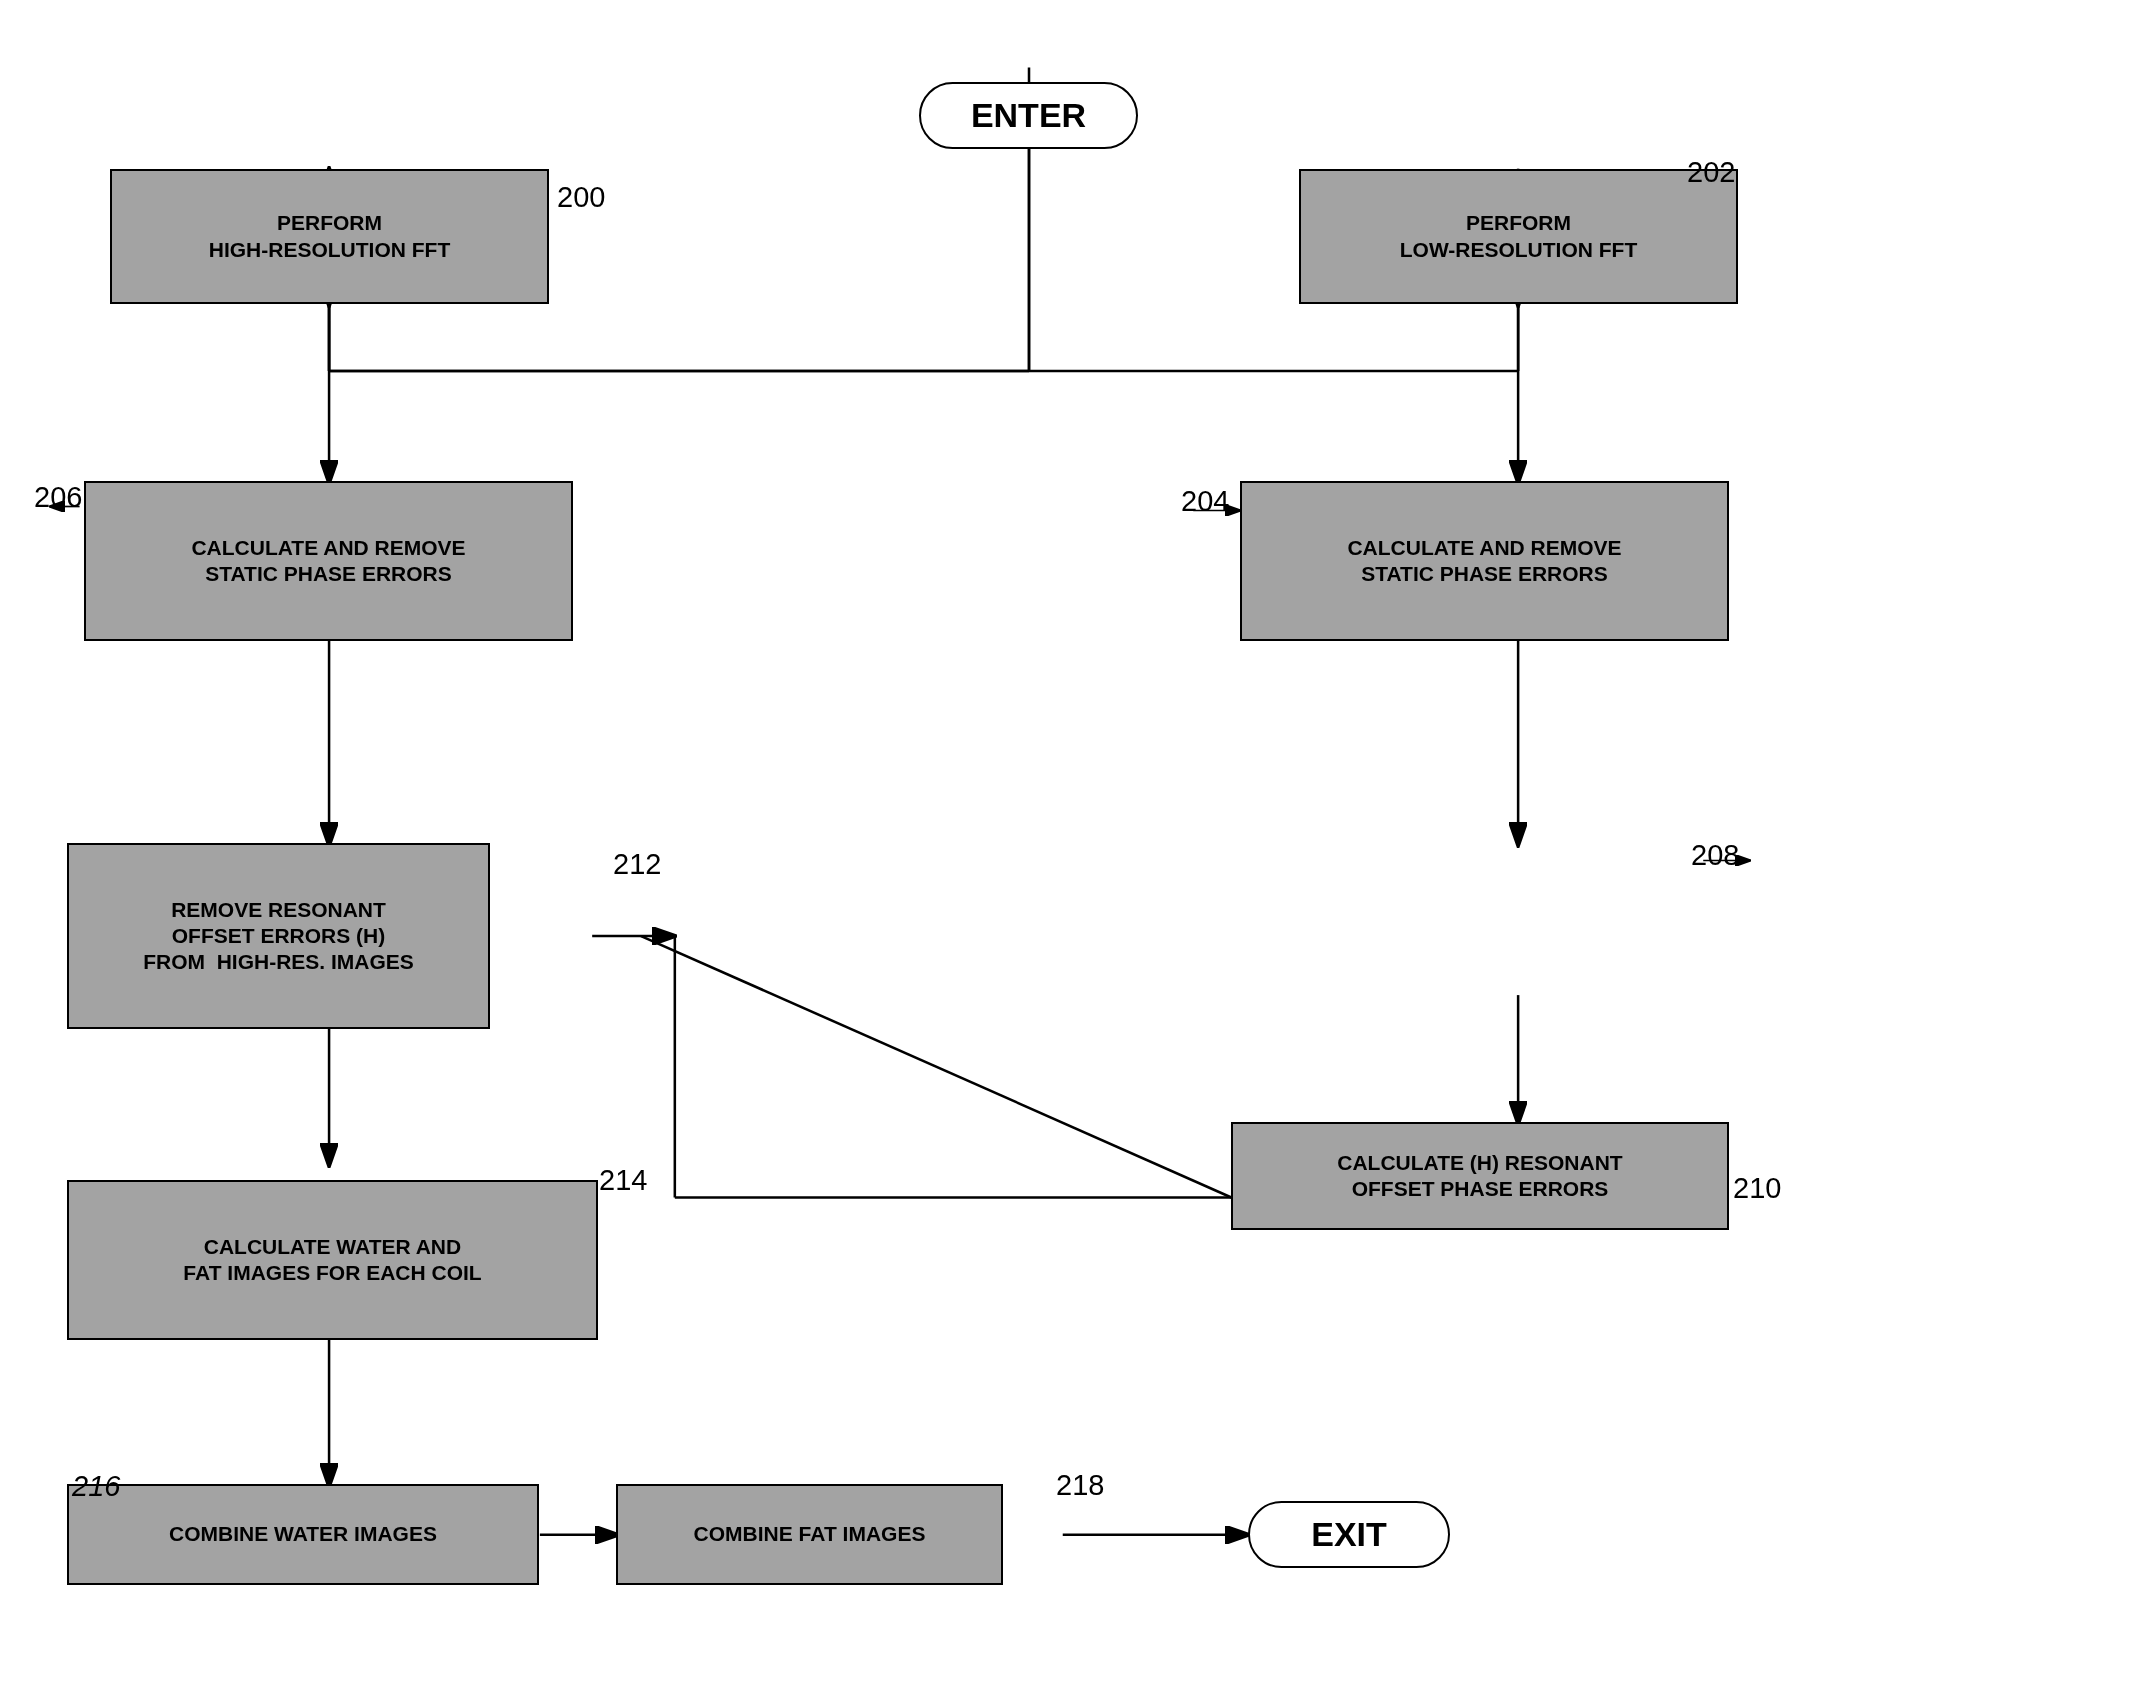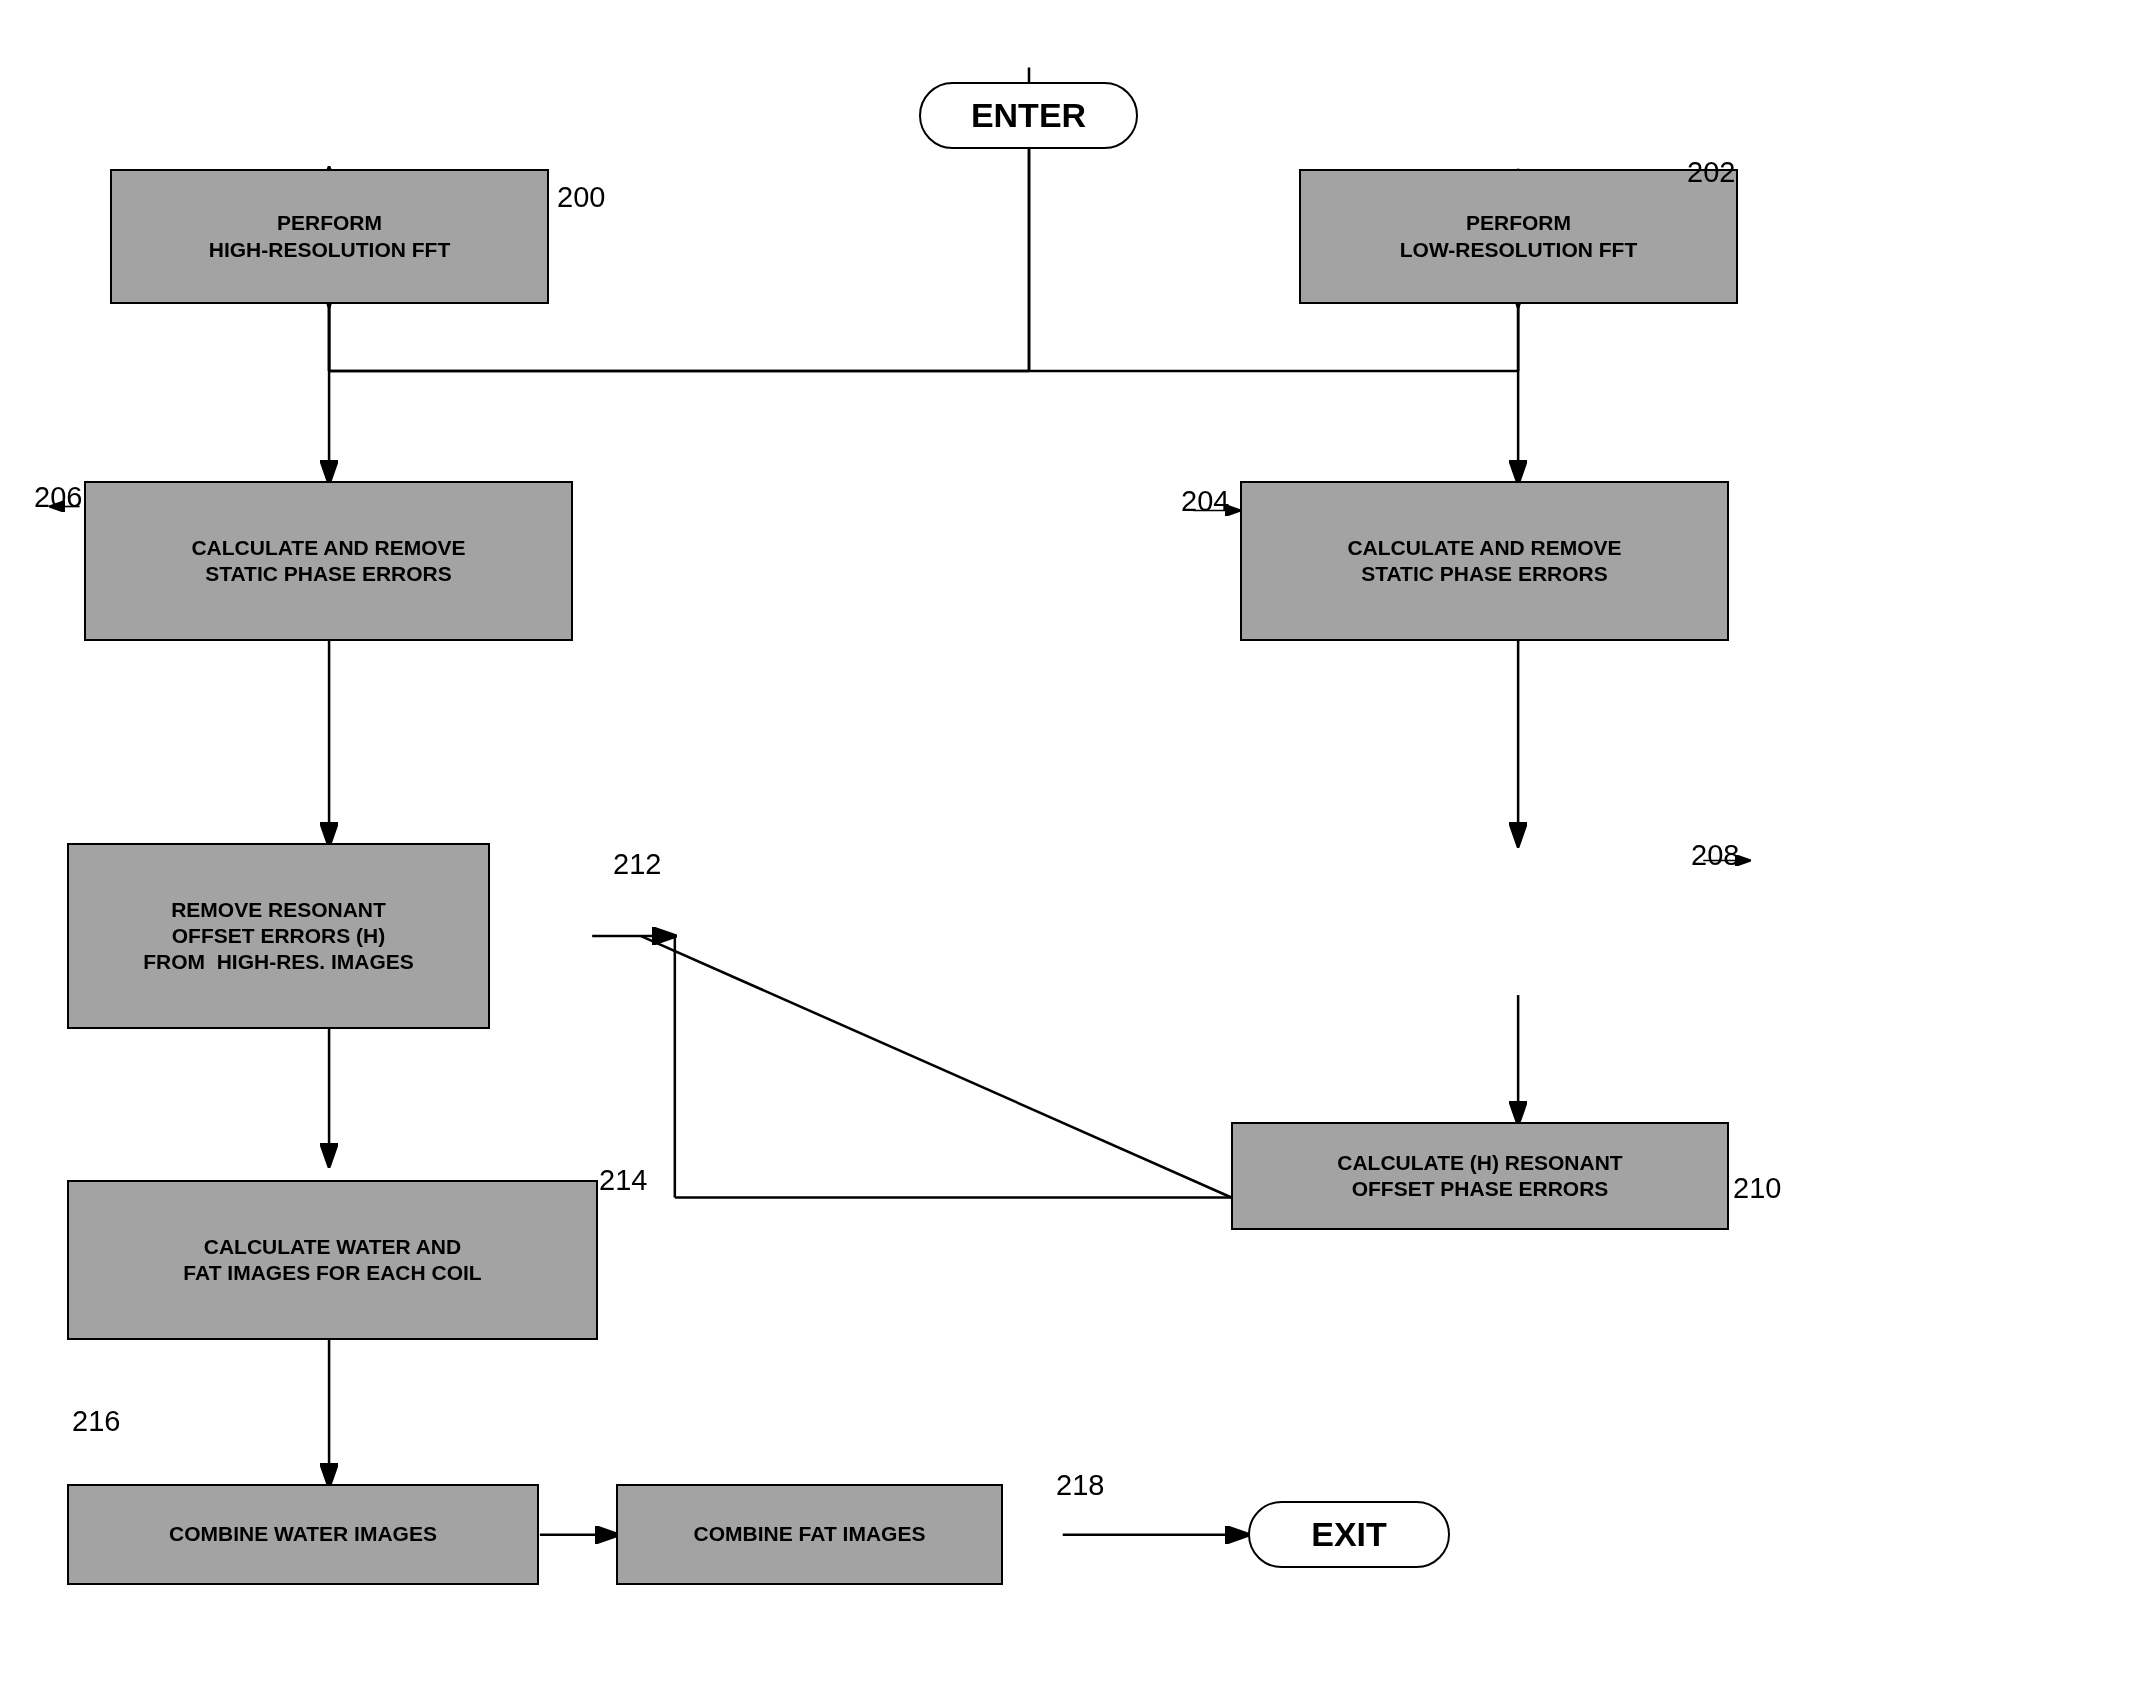--- a/index.html
+++ b/index.html
@@ -186,21 +186,21 @@
   <span class="label" style="left:1733px; top:1172px;text-align:center;">210</span>
 
   <div class="box" style="left:67px; top:1164px; width:531px; height:160px;margin-top:16px;">
     <span>CALCULATE WATER AND<br>FAT IMAGES FOR EACH COIL</span>
   </div>
   <span class="label" style="left:599px; top:1164px;">214</span>
 
   <div class="box" style="left:67px; top:1484px; width:472px; height:101px;">
     <span>COMBINE WATER IMAGES</span>
   </div>
-  <span class="label" style="left:72px; top:1405px;">216</span>
+  <span class="label" style="left:72px; top:1470px;font-style:italic;">216</span>
 
   <div class="box" style="left:616px; top:1484px; width:387px; height:101px;">
     <span>COMBINE FAT IMAGES</span>
   </div>
   <span class="label" style="left:1056px; top:1469px;">218</span>
 
   <div class="rounded-box" style="left:1248px; top:1501px; width:202px; height:67px; font-size:34px;">
     <span>EXIT</span>
   </div>
 

